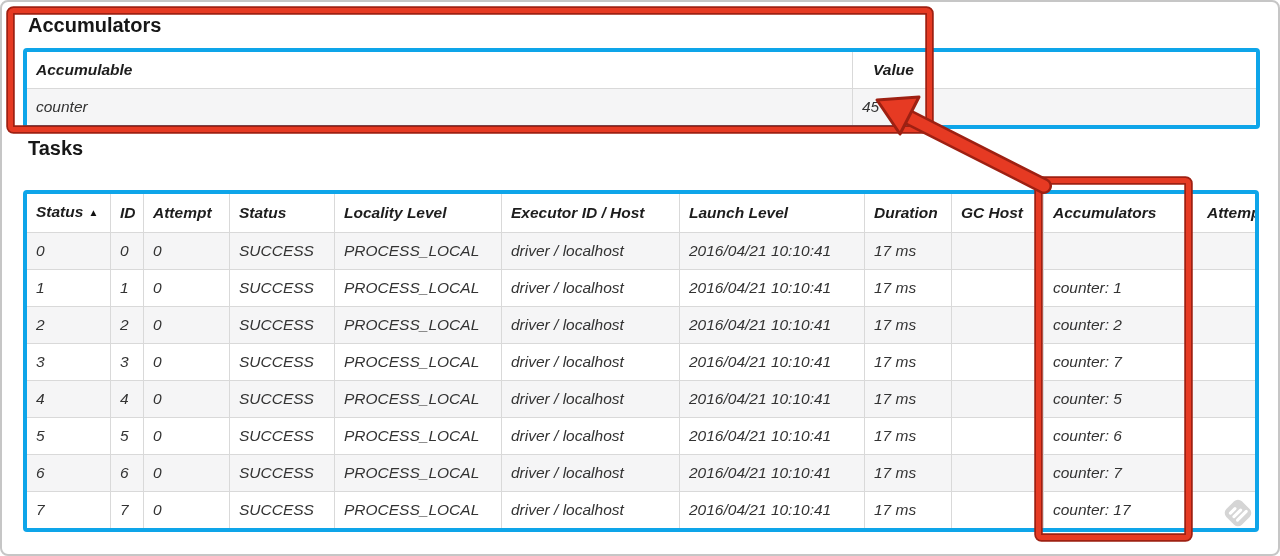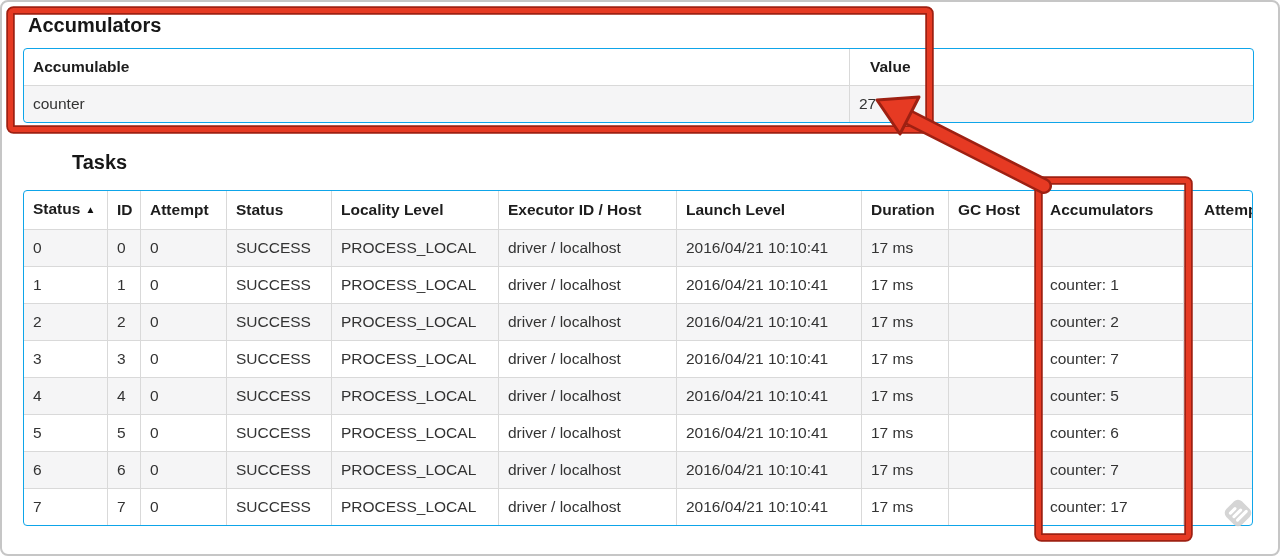--- a/index.html
+++ b/index.html
@@ -11,25 +11,25 @@
   }
   .frame{
     position:absolute;inset:0;border:2px solid #c6c6c6;border-radius:8px;
     box-sizing:border-box;pointer-events:none;z-index:60;
   }
   .section-title{
     position:absolute;margin:0;font-size:20px;line-height:22px;font-weight:bold;color:#171717;
     z-index:2;
   }
   #acc-title{left:28px;top:14px;}
-  #tasks-title{left:28px;top:151px;margin-left:44px;}
+  #tasks-title{left:28px;top:137px;}
   table.tbl{
     position:absolute;border-collapse:separate;border-spacing:0;table-layout:fixed;
-    background:#fff;border:1px solid #0ea5e9;border-radius:4px;
-    font-size:15.5px;color:#333;z-index:1;
+    background:#fff;border:4px solid #0ea5e9;border-radius:4px;
+    font-size:15.5px;color:#333;z-index:1;font-style:italic;
   }
   #acc-table{left:23px;top:48px;width:1229px;}
   #tasks-table{left:23px;top:190px;width:1229px;}
   .tbl th,.tbl td{
     padding:8px 9px;line-height:20px;text-align:left;vertical-align:middle;
     white-space:nowrap;overflow:hidden;border-left:1px solid #d9d9d9;
   }
   .tbl th:first-child,.tbl td:first-child{border-left:none;}
   .tbl td{border-top:1px solid #d9d9d9;}
   .tbl th{font-weight:bold;color:#1d1d1d;}
@@ -59,21 +59,21 @@
     </colgroup>
   <thead>
     <tr>
       <th>Accumulable</th>
       <th>Value</th>
     </tr>
   </thead>
   <tbody>
     <tr>
       <td>counter</td>
-      <td>27</td>
+      <td>45</td>
     </tr>
   </tbody>
 </table>
 
 <h2 class="section-title" id="tasks-title">Tasks</h2>
 
 <table class="tbl" id="tasks-table">
   <colgroup>
     <col style="width:83px">
       <col style="width:33px">

